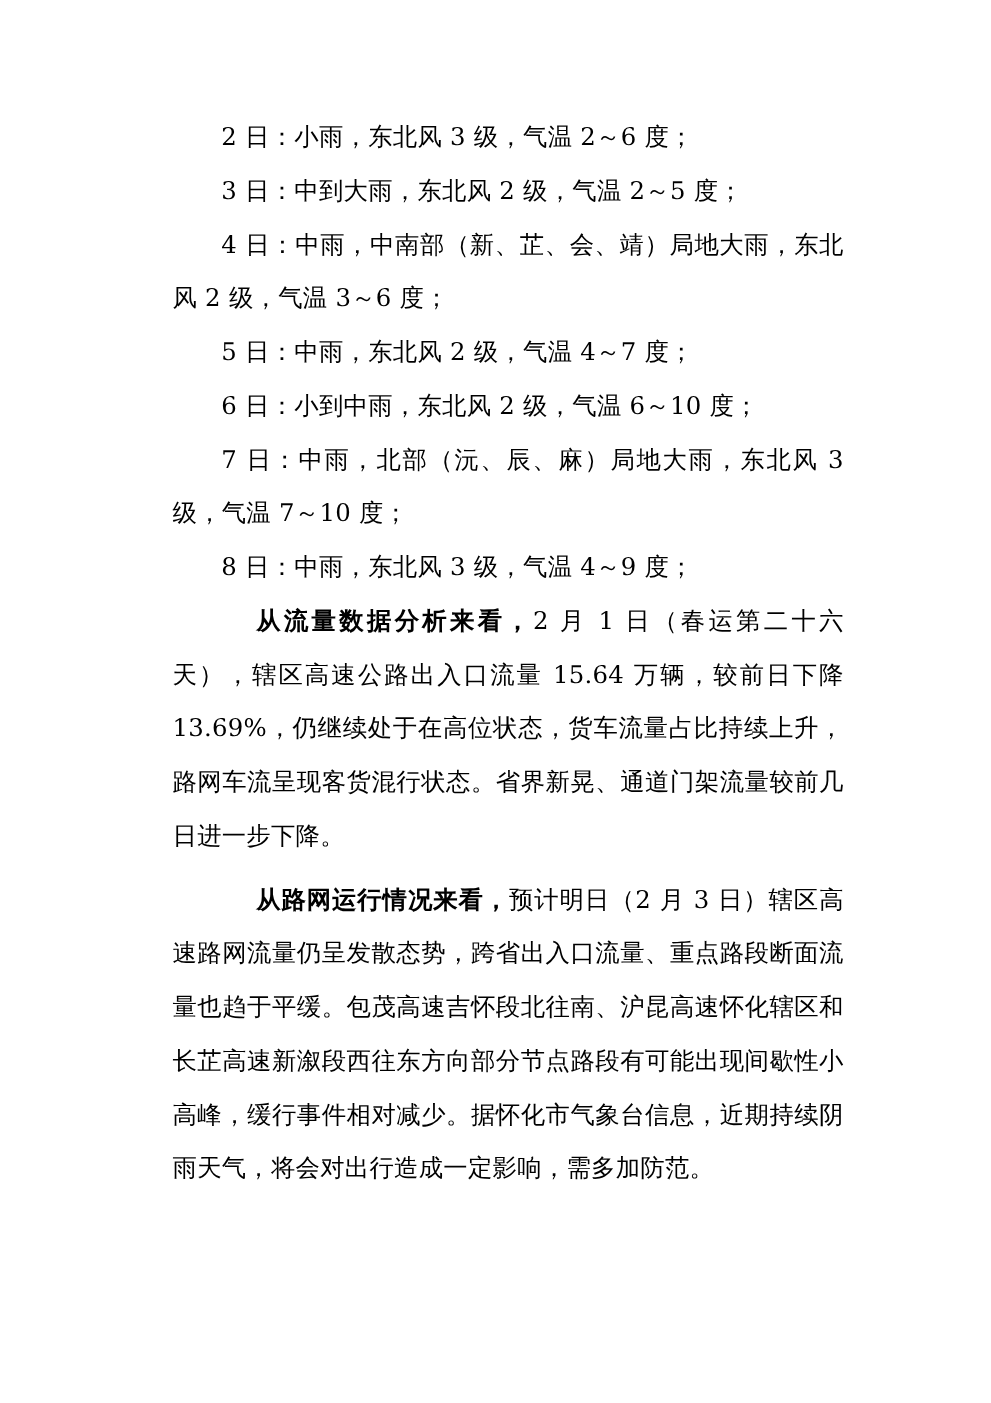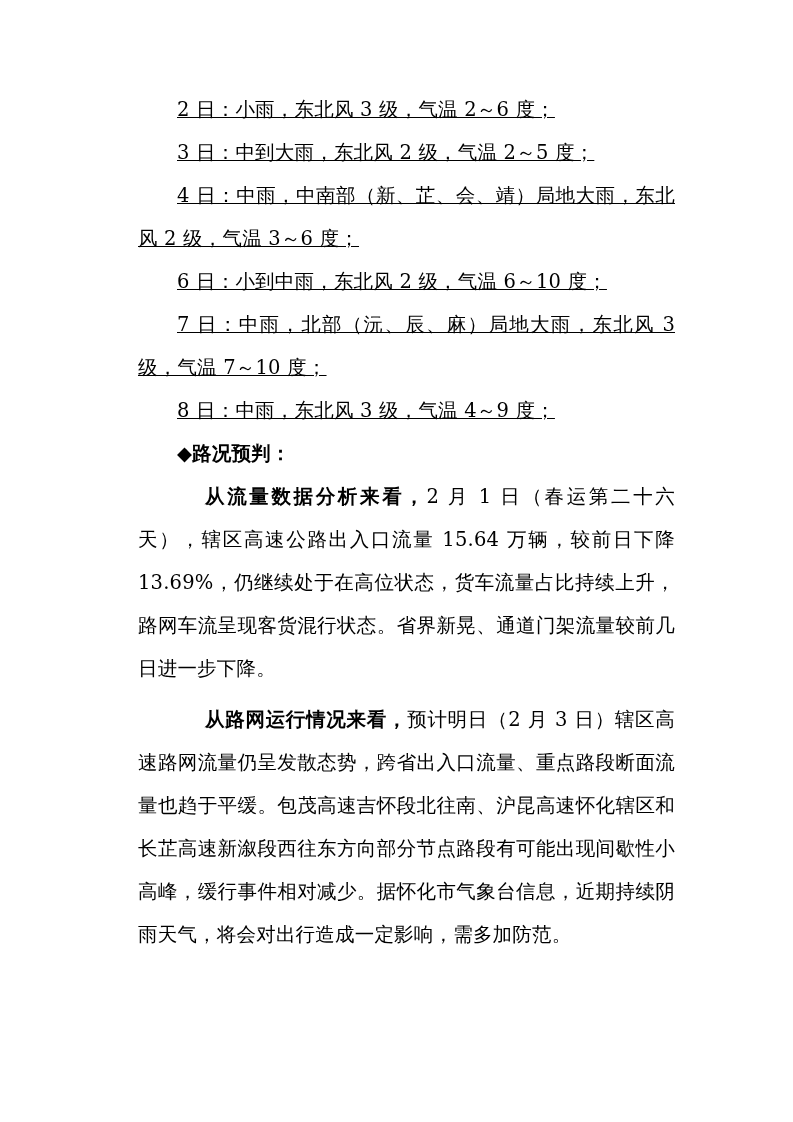--- a/index.html
+++ b/index.html
@@ -26,21 +26,20 @@
     line-height: 43px;
     letter-spacing: 0.2px;
     text-align: justify;
     text-justify: inter-ideograph;
   }
   p {
     margin: 0;
   }
   .forecast-line {
     text-indent: 2em;
-    text-decoration: underline;
   }
   .section-head {
     text-indent: 2em;
     font-weight: bold;
   }
   .diamond {
     font-weight: bold;
     letter-spacing: 0;
   }
   .lead {
@@ -56,27 +55,25 @@
 </style>
 </head>
 <body>
 
 <div class="page">
   <div class="doc-body">
 
     <p class="forecast-line">2 日：小雨，东北风 3 级，气温 2～6 度；</p>
     <p class="forecast-line">3 日：中到大雨，东北风 2 级，气温 2～5 度；</p>
     <p class="forecast-line">4 日：中雨，中南部（新、芷、会、靖）局地大雨，东北风 2 级，气温 3～6 度；</p>
+    <p class="forecast-line">5 日：中雨，东北风 2 级，气温 4～7 度；</p>
     <p class="forecast-line">6 日：小到中雨，东北风 2 级，气温 6～10 度；</p>
     <p class="forecast-line">7 日：中雨，北部（沅、辰、麻）局地大雨，东北风 3 级，气温 7～10 度；</p>
     <p class="forecast-line">8 日：中雨，东北风 3 级，气温 4～9 度；</p>
 
-    <p class="section-head">
-      <span class="diamond">◆</span><span>路况预判：</span>
-    </p>
 
     <p class="para">
       <span class="lead">从流量数据分析来看，</span><span>2 月 1 日（春运第二十六天），辖区高速公路出入口流量 15.64 万辆，较前日下降 13.69%，仍继续处于在高位状态，货车流量占比持续上升，路网车流呈现客货混行状态。省界新晃、通道门架流量较前几日进一步下降。</span>
     </p>
 
     <div class="gap"></div>
 
     <p class="para">
       <span class="lead">从路网运行情况来看，</span><span>预计明日（2 月 3 日）辖区高速路网流量仍呈发散态势，跨省出入口流量、重点路段断面流量也趋于平缓。包茂高速吉怀段北往南、沪昆高速怀化辖区和长芷高速新溆段西往东方向部分节点路段有可能出现间歇性小高峰，缓行事件相对减少。据怀化市气象台信息，近期持续阴雨天气，将会对出行造成一定影响，需多加防范。</span>
     </p>

